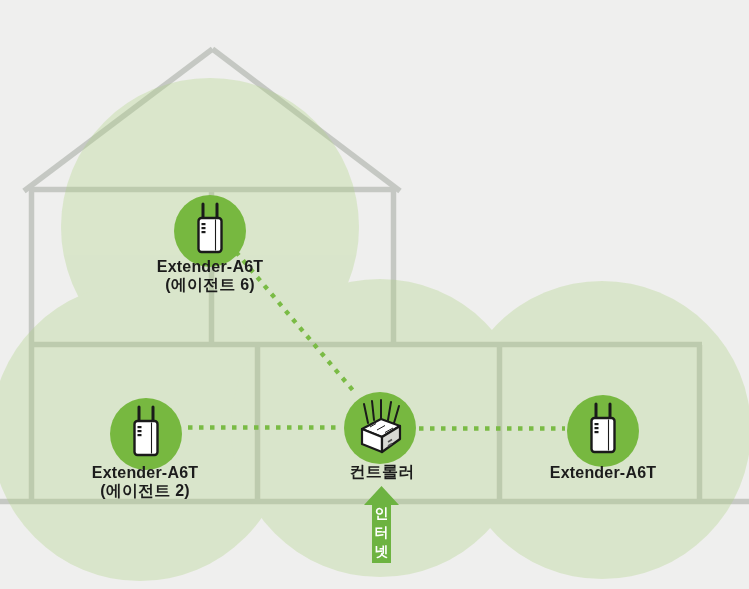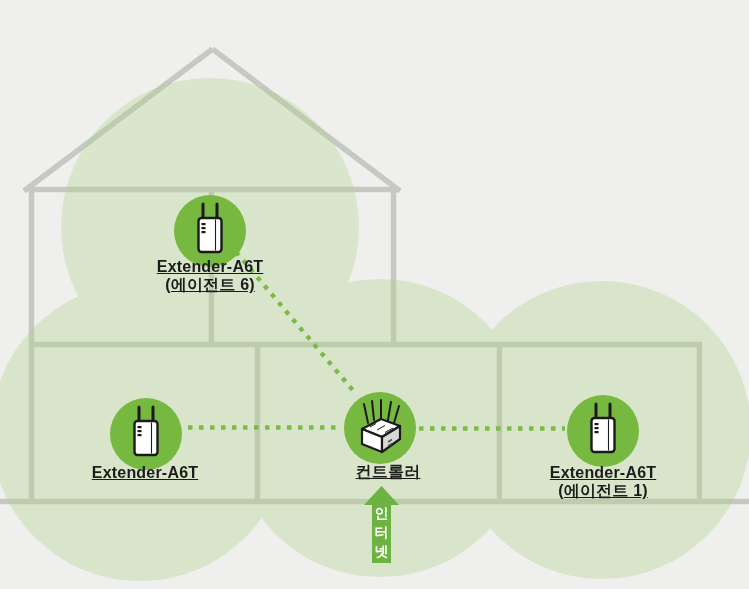--- a/index.html
+++ b/index.html
@@ -15,21 +15,20 @@
   .node svg{display:block;}
   .node-label{
     position:absolute;
     width:220px;
     text-align:center;
     font-size:16px;
     font-weight:bold;
     color:#1c1c1c;
     line-height:18px;
     letter-spacing:0.2px;
-    text-decoration:underline;
   }
   .arrow-label{
     position:absolute;
     width:22px;
     display:flex;
     flex-direction:column;
     align-items:center;
     gap:4px;
     font-size:14px;
     font-weight:bold;
@@ -102,20 +101,21 @@
       <line x1="41.5" y1="24.5" x2="41.5" y2="55.5" stroke="#1a1a1a" stroke-width="1.1"></line>
       <g fill="#1a1a1a">
         <rect x="27.5" y="28" width="4" height="2.2"></rect>
         <rect x="27.5" y="32" width="4" height="2.2"></rect>
         <rect x="27.5" y="36" width="4" height="2.2"></rect>
       </g>
     </svg>
   </div>
   <div class="node-label" style="left:35px;top:464px;">
     <div>Extender-A6T</div>
+    <div>(에이전트 2)</div>
   </div>
 
   <div class="node" style="left:344px;top:392px;">
     <svg width="72" height="72" viewBox="0 0 72 72">
       <circle cx="36" cy="36" r="36" fill="#77b840"></circle>
       <g stroke="#1a1a1a" stroke-width="2" stroke-linecap="round">
         <line x1="24" y1="31" x2="20" y2="12"></line>
         <line x1="30" y1="28" x2="28" y2="9"></line>
         <line x1="37" y1="26" x2="37" y2="8"></line>
         <line x1="44" y1="28" x2="47" y2="10"></line>
@@ -130,40 +130,39 @@
         <line x1="26" y1="35" x2="32" y2="31.5"></line>
         <line x1="33" y1="38" x2="41" y2="33.5"></line>
         <line x1="41" y1="40.5" x2="49" y2="36"></line>
       </g>
       <g stroke="#555555" stroke-width="1.5">
         <line x1="44" y1="50" x2="48" y2="47.5"></line>
         <line x1="44" y1="54" x2="48" y2="51.5"></line>
       </g>
     </svg>
   </div>
-  <div class="node-label" style="left:278px;top:463px;">
+  <div class="node-label" style="left:272px;top:463px;">
     <div>컨트롤러</div>
   </div>
 
   <div class="node" style="left:567px;top:395px;">
     <svg width="72" height="72" viewBox="0 0 72 72">
       <circle cx="36" cy="36" r="36" fill="#77b840"></circle>
       <path d="M29,9 V25 M43,9 V25" stroke="#1a1a1a" stroke-width="3" stroke-linecap="round"></path>
       <rect x="24.5" y="23" width="23" height="34" rx="3" fill="#ffffff" stroke="#1a1a1a" stroke-width="2.4"></rect>
       <line x1="41.5" y1="24.5" x2="41.5" y2="55.5" stroke="#1a1a1a" stroke-width="1.1"></line>
       <g fill="#1a1a1a">
         <rect x="27.5" y="28" width="4" height="2.2"></rect>
         <rect x="27.5" y="32" width="4" height="2.2"></rect>
         <rect x="27.5" y="36" width="4" height="2.2"></rect>
       </g>
     </svg>
   </div>
   <div class="node-label" style="left:493px;top:464px;">
     <div>Extender-A6T</div>
-    <div>(에이전트 1)</div>
   </div>
 
   <div class="arrow-label" style="left:370.5px;top:506px;">
     <span>인</span>
     <span>터</span>
     <span>넷</span>
   </div>
 
 </div>
 

